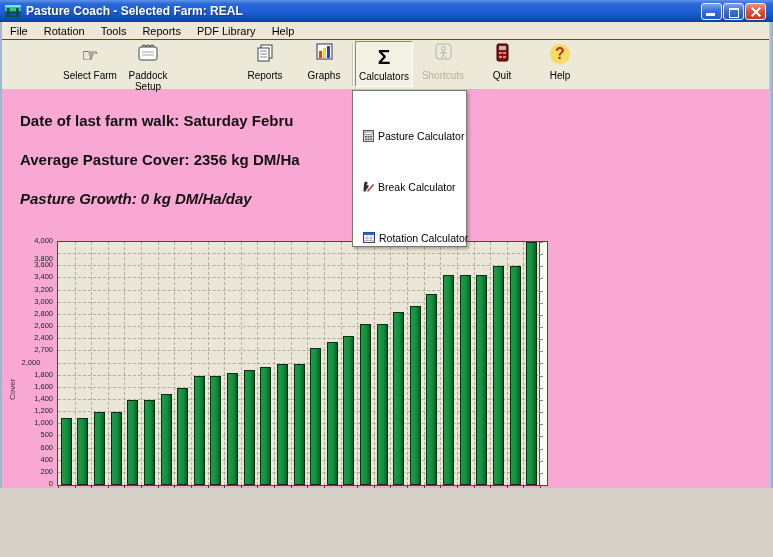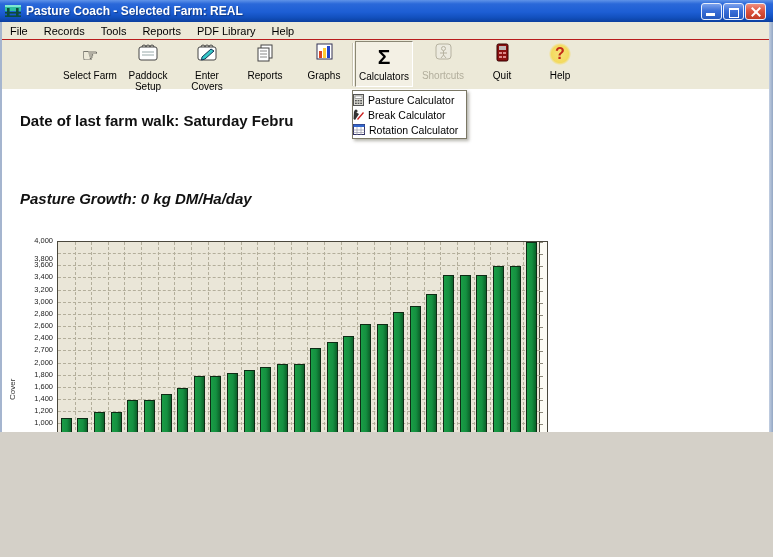--- a/index.html
+++ b/index.html
@@ -1,17 +1,17 @@
 <!DOCTYPE html>
 <html><head>
 <meta charset="utf-8">
 <style>
   html,body{margin:0;padding:0;}
   body{font-family:"Liberation Sans",sans-serif;background:#d4d0c8;}
-  #screen{position:relative;width:773px;height:432px;background:#ffffff;overflow:hidden;}
+  #screen{position:relative;width:773px;height:488px;background:#f9a8d4;overflow:hidden;}
 
   
   #titlebar{position:absolute;left:0;top:0;width:773px;height:22px;
     background:linear-gradient(to bottom,#5f93e8 0%,#2a68d9 18%,#1d5ed4 55%,#1250bd 80%,#0c3f9e 100%);
     display:flex;align-items:center;}
   #title-text{color:#fff;font-size:12px;font-weight:bold;margin-left:5px;text-shadow:1px 1px 1px #103a85;}
   .wbtn{position:absolute;top:3px;width:21px;height:17px;border-radius:3px;border:1px solid #e8eefc;box-sizing:border-box;}
   .wbtn.blue{background:linear-gradient(to bottom,#7da2ec,#3a6fd8 45%,#2358be);}
   .wbtn.red{background:linear-gradient(to bottom,#ef9180,#dd5540 45%,#c13a24);}
   #btn-min{left:701px;} #btn-restore{left:723px;} #btn-close{left:745px;}
@@ -35,21 +35,21 @@
   .tbtn .tlabel{display:block;margin-top:1px;}
   .tbtn.disabled{color:#b2ae9c;}
   .tbtn.pressed{border:1px solid;border-color:#8a8774 #fff #fff #8a8774;background:#f3f0e4;box-sizing:border-box;}
   #tb-sep{position:absolute;left:350px;top:3px;width:1px;height:43px;background:#c9c5b2;border-right:1px solid #fff;}
   .sigma{font-size:21px;font-weight:bold;line-height:24px;}
   .hand{font-size:19px;line-height:24px;}
   .help-q{display:inline-block;font-size:16px;font-weight:bold;color:#c22a18;background:radial-gradient(circle,#f7e27a 0%,#f3da5e 55%,rgba(243,218,94,0) 72%);width:22px;height:22px;line-height:22px;border-radius:50%;}
 
   
   #calc-menu{position:absolute;left:352px;top:90px;width:113px;background:#fff;border:1px solid #7b7866;box-shadow:2px 2px 3px rgba(90,88,70,.45);z-index:30;padding:1px 0;}
-  .cm-item{display:flex;align-items:center;height:15px;font-size:10.5px;color:#000;padding-left:0;white-space:nowrap;}
+  .cm-item{display:flex;align-items:center;height:15px;font-size:10.5px;color:#000;padding-left:10px;white-space:nowrap;margin-top:36px;}
   .cm-item svg{margin-right:4px;flex:0 0 auto;}
 
   
   .summary-line{position:absolute;left:20px;font-size:15px;font-weight:bold;color:#111;white-space:nowrap;z-index:5;}
   #sum1{top:112px;} #sum2{top:151px;} #sum3{top:190px;font-style:italic;}
 
   
   #chart{position:absolute;left:0;top:232px;width:570px;height:290px;font-size:8px;color:#222;}
   #plot{position:absolute;left:57px;top:9px;width:491px;height:245px;box-sizing:border-box;border:1px solid #4a473c;background:#eae6d8;}
   #right-gutter{position:absolute;right:0;top:0;bottom:0;width:7px;background:#fcfbf4;border-left:1px solid #4a473c;}
@@ -92,51 +92,41 @@
         <span class="glyph-restore"></span>
       </div>
     <div class="wbtn red glyph-close" id="btn-close"></div>
   </div>
   <div id="side-l"></div>
   <div id="side-r"></div>
   <div id="bottom-strip"></div>
 
   <div id="menubar">
     <span class="menu-item">File</span>
-    <span class="menu-item">Records</span>
+    <span class="menu-item">Rotation</span>
     <span class="menu-item">Tools</span>
     <span class="menu-item">Reports</span>
     <span class="menu-item">PDF Library</span>
     <span class="menu-item">Help</span>
   </div>
 
   <div id="toolbar">
     <div class="tbtn" style="left:59px">
       <span class="ticon hand">☞</span>
       <span class="tlabel">Select Farm</span>
     </div>
     <div class="tbtn" style="left:117px">
       <span class="ticon">
         <svg width="22" height="18" viewBox="0 0 22 18">
             <rect x="2" y="4" width="18" height="13" rx="2" fill="#fff" stroke="#444"></rect>
             <path d="M5 4 a2 2 0 0 1 4 0 M9 4 a2 2 0 0 1 4 0 M13 4 a2 2 0 0 1 4 0" fill="none" stroke="#444"></path>
             <path d="M5 9 h12 M5 12 h12" stroke="#9aa" stroke-width="1"></path>
           </svg>
       </span>
       <span class="tlabel">Paddock Setup</span>
-    </div>
-    <div class="tbtn" style="left:176px">
-      <span class="ticon">
-        <svg width="22" height="18" viewBox="0 0 22 18">
-            <rect x="2" y="4" width="18" height="13" rx="2" fill="#fff" stroke="#444"></rect>
-            <path d="M5 4 a2 2 0 0 1 4 0 M9 4 a2 2 0 0 1 4 0 M13 4 a2 2 0 0 1 4 0" fill="none" stroke="#444"></path>
-            <path d="M6 14 L15 6 l3 2 -9 8 -3.5 1 z" fill="#35c8c8" stroke="#135"></path>
-          </svg>
-      </span>
-      <span class="tlabel">Enter Covers</span>
     </div>
     <div class="tbtn" style="left:234px">
       <span class="ticon">
         <svg width="20" height="19" viewBox="0 0 20 19">
             <rect x="6" y="2" width="11" height="13" fill="#fff" stroke="#444"></rect>
             <rect x="3" y="5" width="11" height="13" fill="#fff" stroke="#444"></rect>
             <path d="M5 8 h7 M5 11 h7 M5 14 h7" stroke="#888"></path>
           </svg>
       </span>
       <span class="tlabel">Reports</span>
@@ -180,20 +170,21 @@
       </span>
       <span class="tlabel">Shortcuts</span>
     </div>
     <div class="tbtn" style="left:529px">
       <span class="ticon"><span class="help-q">?</span></span>
       <span class="tlabel">Help</span>
     </div>
   </div>
 
   <div class="summary-line" id="sum1">Date of last farm walk: Saturday Febru</div>
+  <div class="summary-line" id="sum2">Average Pasture Cover: 2356 kg DM/Ha</div>
   <div class="summary-line" id="sum3">Pasture Growth: 0 kg DM/Ha/day</div>
 
   <div id="calc-menu">
     <div class="cm-item">
       <svg width="11" height="12" viewBox="0 0 11 12">
           <rect x="0.5" y="0.5" width="10" height="11" fill="#dcdcd4" stroke="#555"></rect>
           <rect x="2" y="2" width="7" height="2.5" fill="#fff" stroke="#555" stroke-width="0.5"></rect>
           <g fill="#555">
             <rect x="2" y="6" width="1.8" height="1.4"></rect>
             <rect x="4.6" y="6" width="1.8" height="1.4"></rect>
@@ -307,21 +298,21 @@
   <div class="ytick" style="left: 9px; top: 248px;">0</div>
       <div class="ytick" style="left: 9px; top: 235.85px;">200</div>
       <div class="ytick" style="left: 9px; top: 223.7px;">400</div>
       <div class="ytick" style="left: 9px; top: 211.55px;">600</div>
       <div class="ytick" style="left: 9px; top: 199.4px;">500</div>
       <div class="ytick" style="left: 9px; top: 187.25px;">1,000</div>
       <div class="ytick" style="left: 9px; top: 175.1px;">1,200</div>
       <div class="ytick" style="left: 9px; top: 162.95px;">1,400</div>
       <div class="ytick" style="left: 9px; top: 150.8px;">1,600</div>
       <div class="ytick" style="left: 9px; top: 138.65px;">1,800</div>
-      <div class="ytick" style="left: 9px; top: 126.5px;">2,000</div>
+      <div class="ytick" style="left: 9px; top: 126.5px; text-align: center;">2,000</div>
       <div class="ytick" style="left: 9px; top: 114.35px;">2,700</div>
       <div class="ytick" style="left: 9px; top: 102.2px;">2,400</div>
       <div class="ytick" style="left: 9px; top: 90.05px;">2,600</div>
       <div class="ytick" style="left: 9px; top: 77.9px;">2,800</div>
       <div class="ytick" style="left: 9px; top: 65.75px;">3,000</div>
       <div class="ytick" style="left: 9px; top: 53.6px;">3,200</div>
       <div class="ytick" style="left: 9px; top: 41.45px;">3,400</div>
       <div class="ytick" style="left: 9px; top: 29.3px;">3,600</div>
       <div class="ytick" style="left: 9px; top: 17.15px; margin-top: 6px;">3,800</div>
       <div class="ytick" style="left: 9px; top: 5px;">4,000</div>

